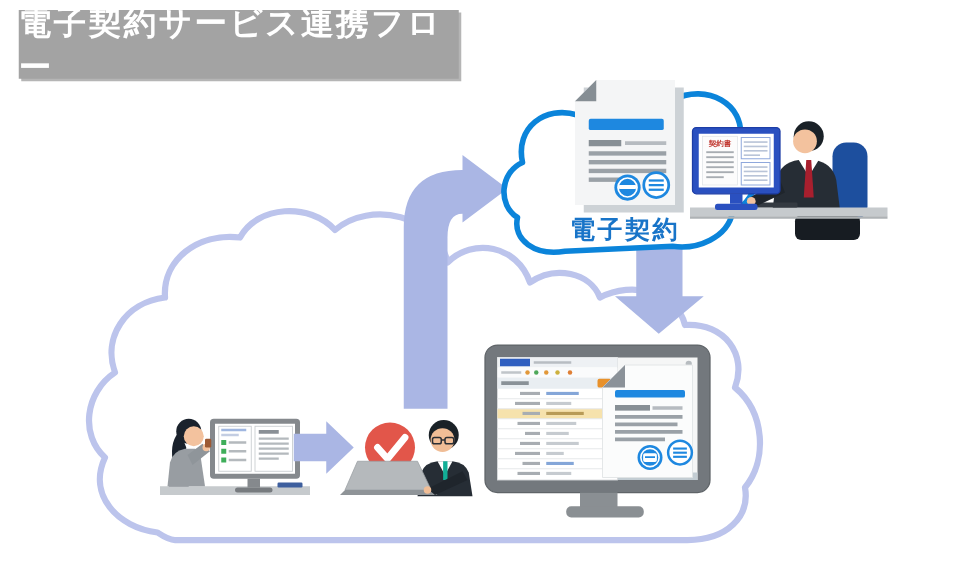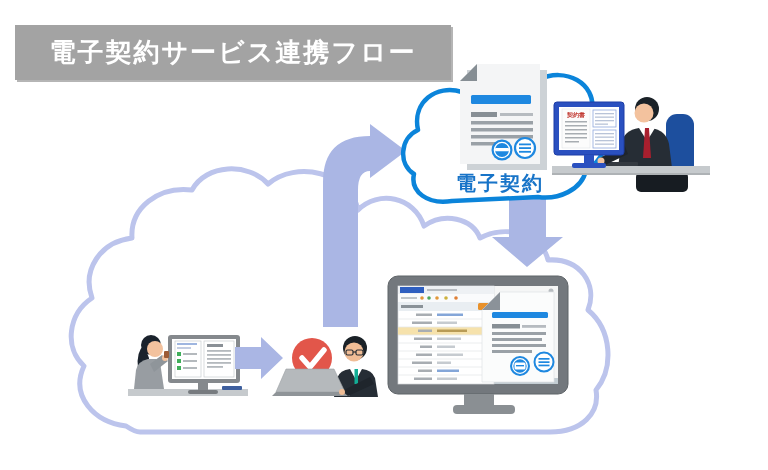--- a/index.html
+++ b/index.html
@@ -1,18 +1,18 @@
 <!DOCTYPE html>
 <html><head>
 <meta charset="utf-8">
 <style>
   html,body{margin:0;padding:0;background:#fff;}
   #stage{position:relative;width:768px;height:470px;background:#ffffff;overflow:hidden;
          font-family:"Liberation Sans","DejaVu Sans",sans-serif;}
-  #banner{position:absolute;left:15px;top:25px;width:436px;height:55px;background:#a3a3a3;
+  #banner{position:absolute;left:15px;top:8px;width:352px;height:55px;background:#a3a3a3;
           box-shadow:2px 2px 0 rgba(120,120,120,.55);display:flex;align-items:center;justify-content:center;}
   #banner span{color:#ffffff;font-size:26px;font-weight:bold;letter-spacing:2px;}
   svg{position:absolute;left:0;top:0;}
   text{font-family:"Liberation Sans","DejaVu Sans",sans-serif;}
 </style>
 </head>
 <body>
 
 <div id="stage">
 

